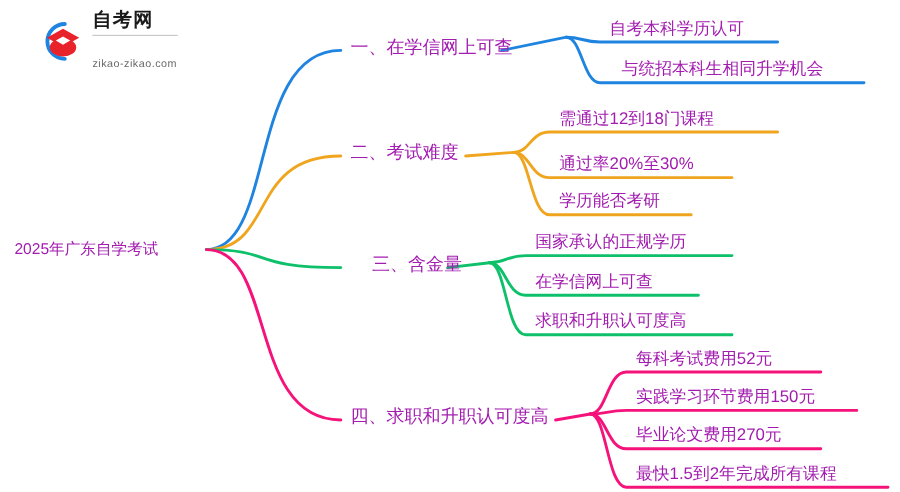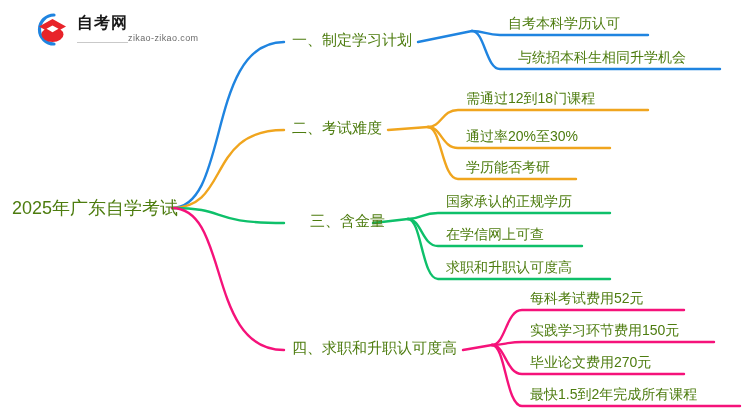--- a/index.html
+++ b/index.html
@@ -36,21 +36,21 @@
     align-items: center;
     gap: 7px;
   }
   .logo-mark {
     position: relative;
     width: 40px;
     height: 38px;
   }
   .logo-text {
     display: flex;
-    flex-direction: row;
+    flex-direction: column;
     justify-content: center;
     line-height: 1;
   }
   .logo-name {
     font-size: 16px;
     font-weight: bold;
     color: #1a1a1a;
     letter-spacing: 1px;
     padding-bottom: 3px;
     border-bottom: 1px solid #c9c9c9;
@@ -61,25 +61,25 @@
     letter-spacing: 0.4px;
     padding-top: 3px;
     margin-top: 16px;
   }
 
   
   .node {
     position: absolute;
     white-space: nowrap;
     font-size: 15px;
-    color: #4d7c0f;
+    color: #a21caf;
     line-height: 18px;
   }
   .root-node {
-    font-size: 18px;
+    font-size: 13px;
     left: 12px;
     top: 199px;
   }
   .branch-node {
     font-size: 15px;
   }
   .leaf-node {
     font-size: 14px;
     padding-bottom: 3px;
   }
@@ -123,21 +123,21 @@
     </div>
     <div class="logo-text">
       <span class="logo-name">自考网</span>
       <span class="logo-domain">zikao-zikao.com</span>
     </div>
   </div>
 
   <div class="node root-node">2025年广东自学考试</div>
 
   <div id="nodes">
-      <div class="node branch-node" style="left: 292px; top: 31px;">一、制定学习计划</div>
+      <div class="node branch-node" style="left: 292px; top: 31px;">一、在学信网上可查</div>
       <div class="node leaf-node" style="left: 508px; top: 14px;">自考本科学历认可</div>
       <div class="node leaf-node" style="left: 508px; top: 48px; margin-left: 10px;">与统招本科生相同升学机会</div>
       <div class="node branch-node" style="left: 292px; top: 119px; font-family: Liberation Serif, serif;">二、考试难度</div>
       <div class="node leaf-node" style="left: 466px; top: 89px;">需通过12到18门课程</div>
       <div class="node leaf-node" style="left: 466px; top: 127px;">通过率20%至30%</div>
       <div class="node leaf-node" style="left: 466px; top: 158px;">学历能否考研</div>
       <div class="node branch-node" style="left: 310px; top: 212px;">三、含金量</div>
       <div class="node leaf-node" style="left: 446px; top: 192px;">国家承认的正规学历</div>
       <div class="node leaf-node" style="left: 446px; top: 225px;">在学信网上可查</div>
       <div class="node leaf-node" style="left: 446px; top: 258px;">求职和升职认可度高</div>

